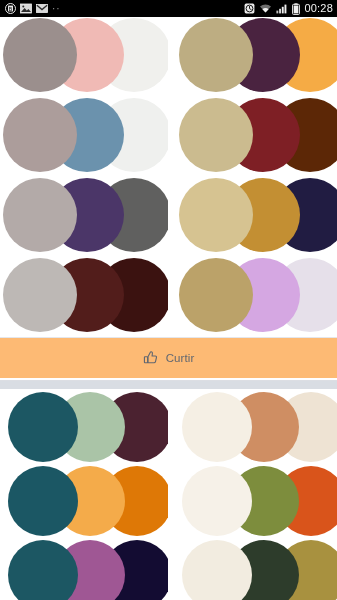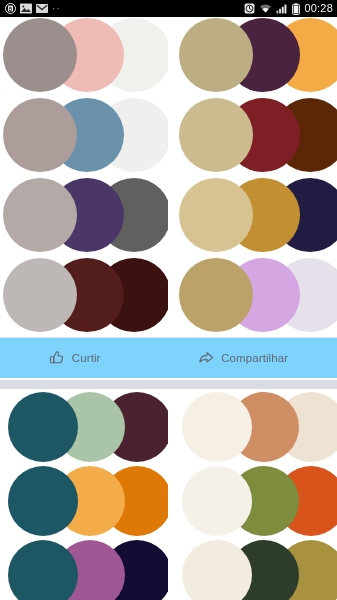--- a/index.html
+++ b/index.html
@@ -33,21 +33,21 @@
   }
   .pal-col.left  { width:168px; }
   .pal-col.right { width:169px; }
   .pal-row { position:relative; width:100%; }
   .swatch {
     position:absolute; border-radius:50%;
   }
 
   
   .actionbar {
-    position:relative; width:337px; height:41px; background:#7dd3fc;
+    position:relative; width:337px; height:41px; background:#fdba74;
     border-top:1px solid #e4e6eb;
     display:flex; align-items:center; justify-content:space-around;
   }
   .action {
     display:flex; align-items:center; gap:7px; height:41px;
     padding:0 4px; cursor:pointer; user-select:none;
   }
   .action-label {
     font-size:11.5px; color:#616770; letter-spacing:0.1px;
     font-family:"Liberation Sans", sans-serif;
@@ -171,26 +171,20 @@
     <div class="actionbar">
       <div class="action">
         <svg class="action-ico" viewBox="0 0 18 18">
           <path d="M5.6 7.6 L8.4 2.2 a1.5 1.5 0 0 1 2.2 1.4 l-0.4 3.1 h3.6 a1.4 1.4 0 0 1 1.35 1.75 l-1.1 4.5 a1.8 1.8 0 0 1 -1.75 1.35 H5.6 Z" fill="none" stroke="#616770" stroke-width="1.25" stroke-linejoin="round"></path>
           <rect x="1.6" y="7.6" width="3.6" height="6.7" rx="0.6" fill="none" stroke="#616770" stroke-width="1.25"></rect>
         </svg>
         <span class="action-label">Curtir</span>
       </div>
 
 
-      <div class="action">
-        <svg class="action-ico" viewBox="0 0 18 18">
-          <path d="M2.1 13.6 C2.6 8.2 5.6 6.2 10.1 6.1 V3.1 L16.4 8.4 L10.1 13.6 V10.6 C6.4 10.6 3.8 11.4 2.1 13.6 Z" fill="none" stroke="#616770" stroke-width="1.25" stroke-linejoin="round"></path>
-        </svg>
-        <span class="action-label">Compartilhar</span>
-      </div>
     </div>
     <div class="card-bottom-edge"></div>
   </div>
 
   <div class="feed-gap"></div>
 
   <div class="card">
     <div class="tick"></div>
     <div class="nub"></div>
     <div class="card-media">

